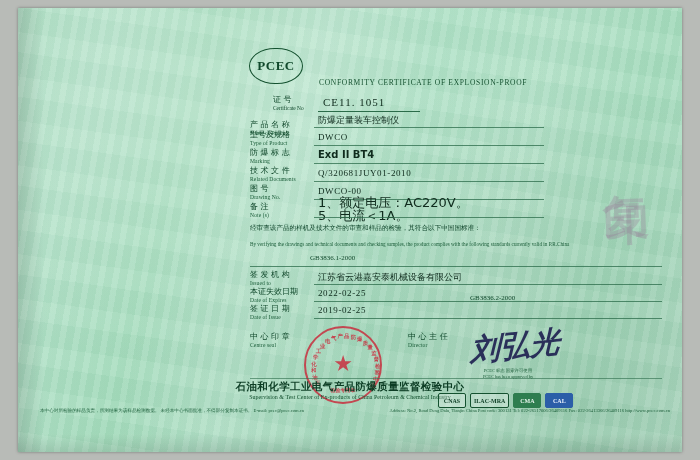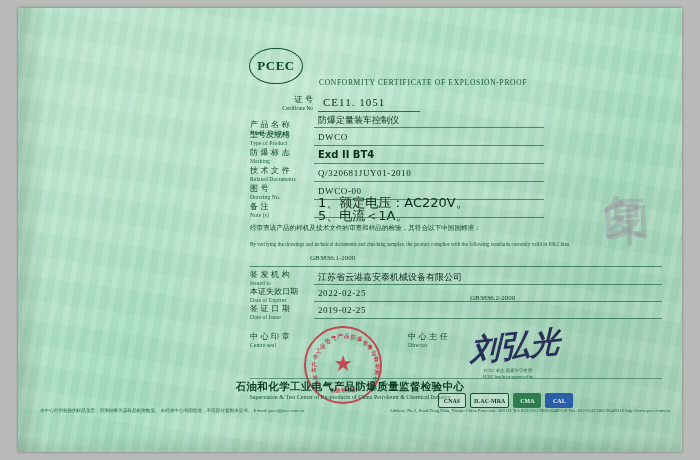--- a/index.html
+++ b/index.html
@@ -123,21 +123,21 @@
   .row-value.bold {
     font-weight: bold;
     font-size: 10px;
   }
   .cert-no-label {
     position: absolute;
     left: 255px;
     top: 86px;
     font-size: 8px;
     color: #10482b;
-    text-align: right;
+    text-align: left;
     width: 40px;
   }
   .cert-no-label .en {
     display: block;
     font-size: 5.4px;
     font-family: "Liberation Serif", serif;
   }
   .cert-no-value {
     position: absolute;
     left: 305px;

